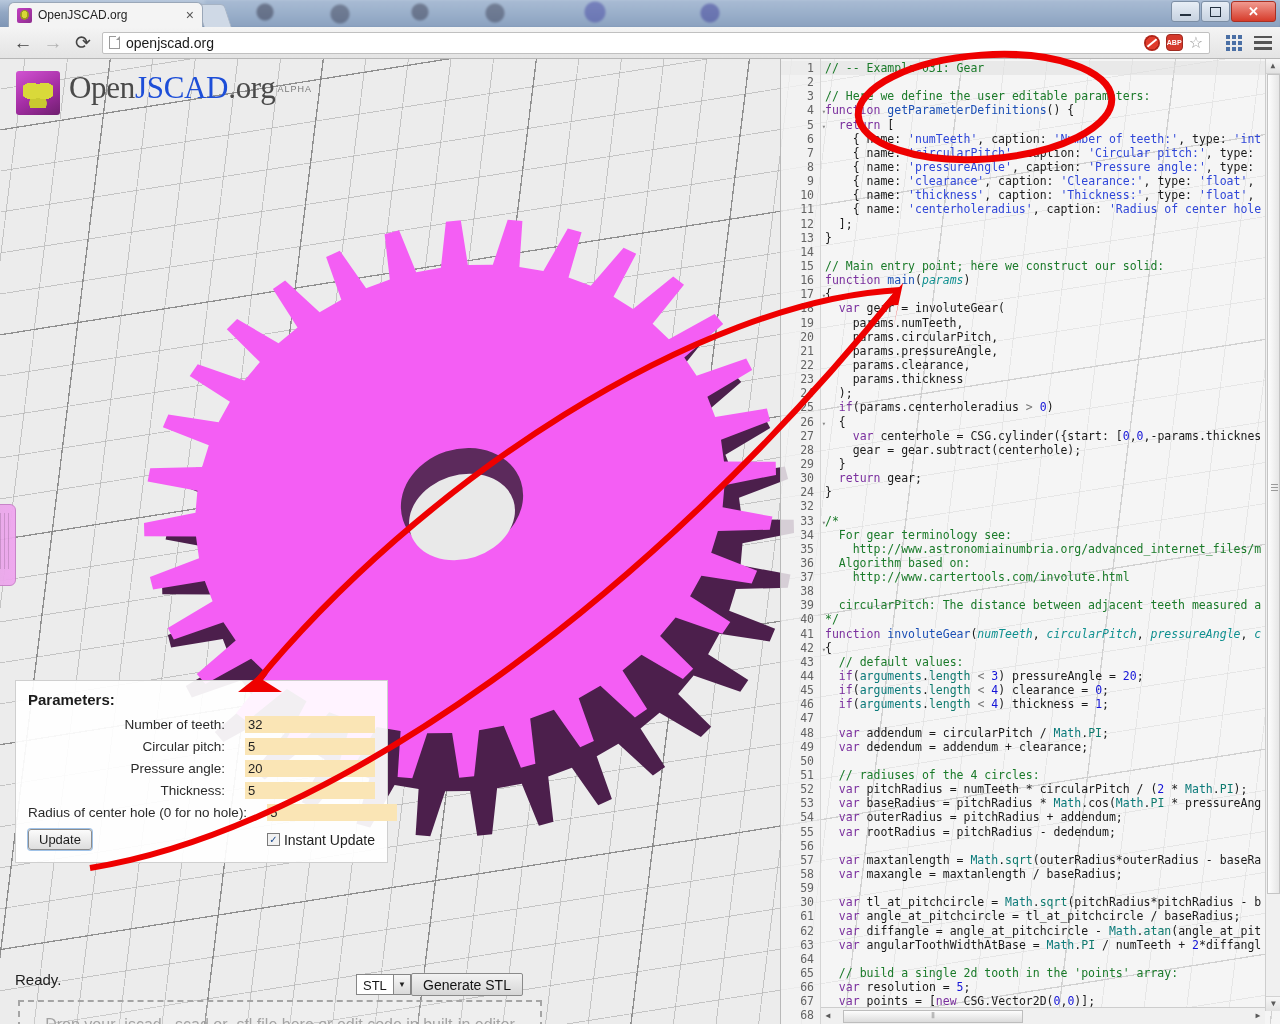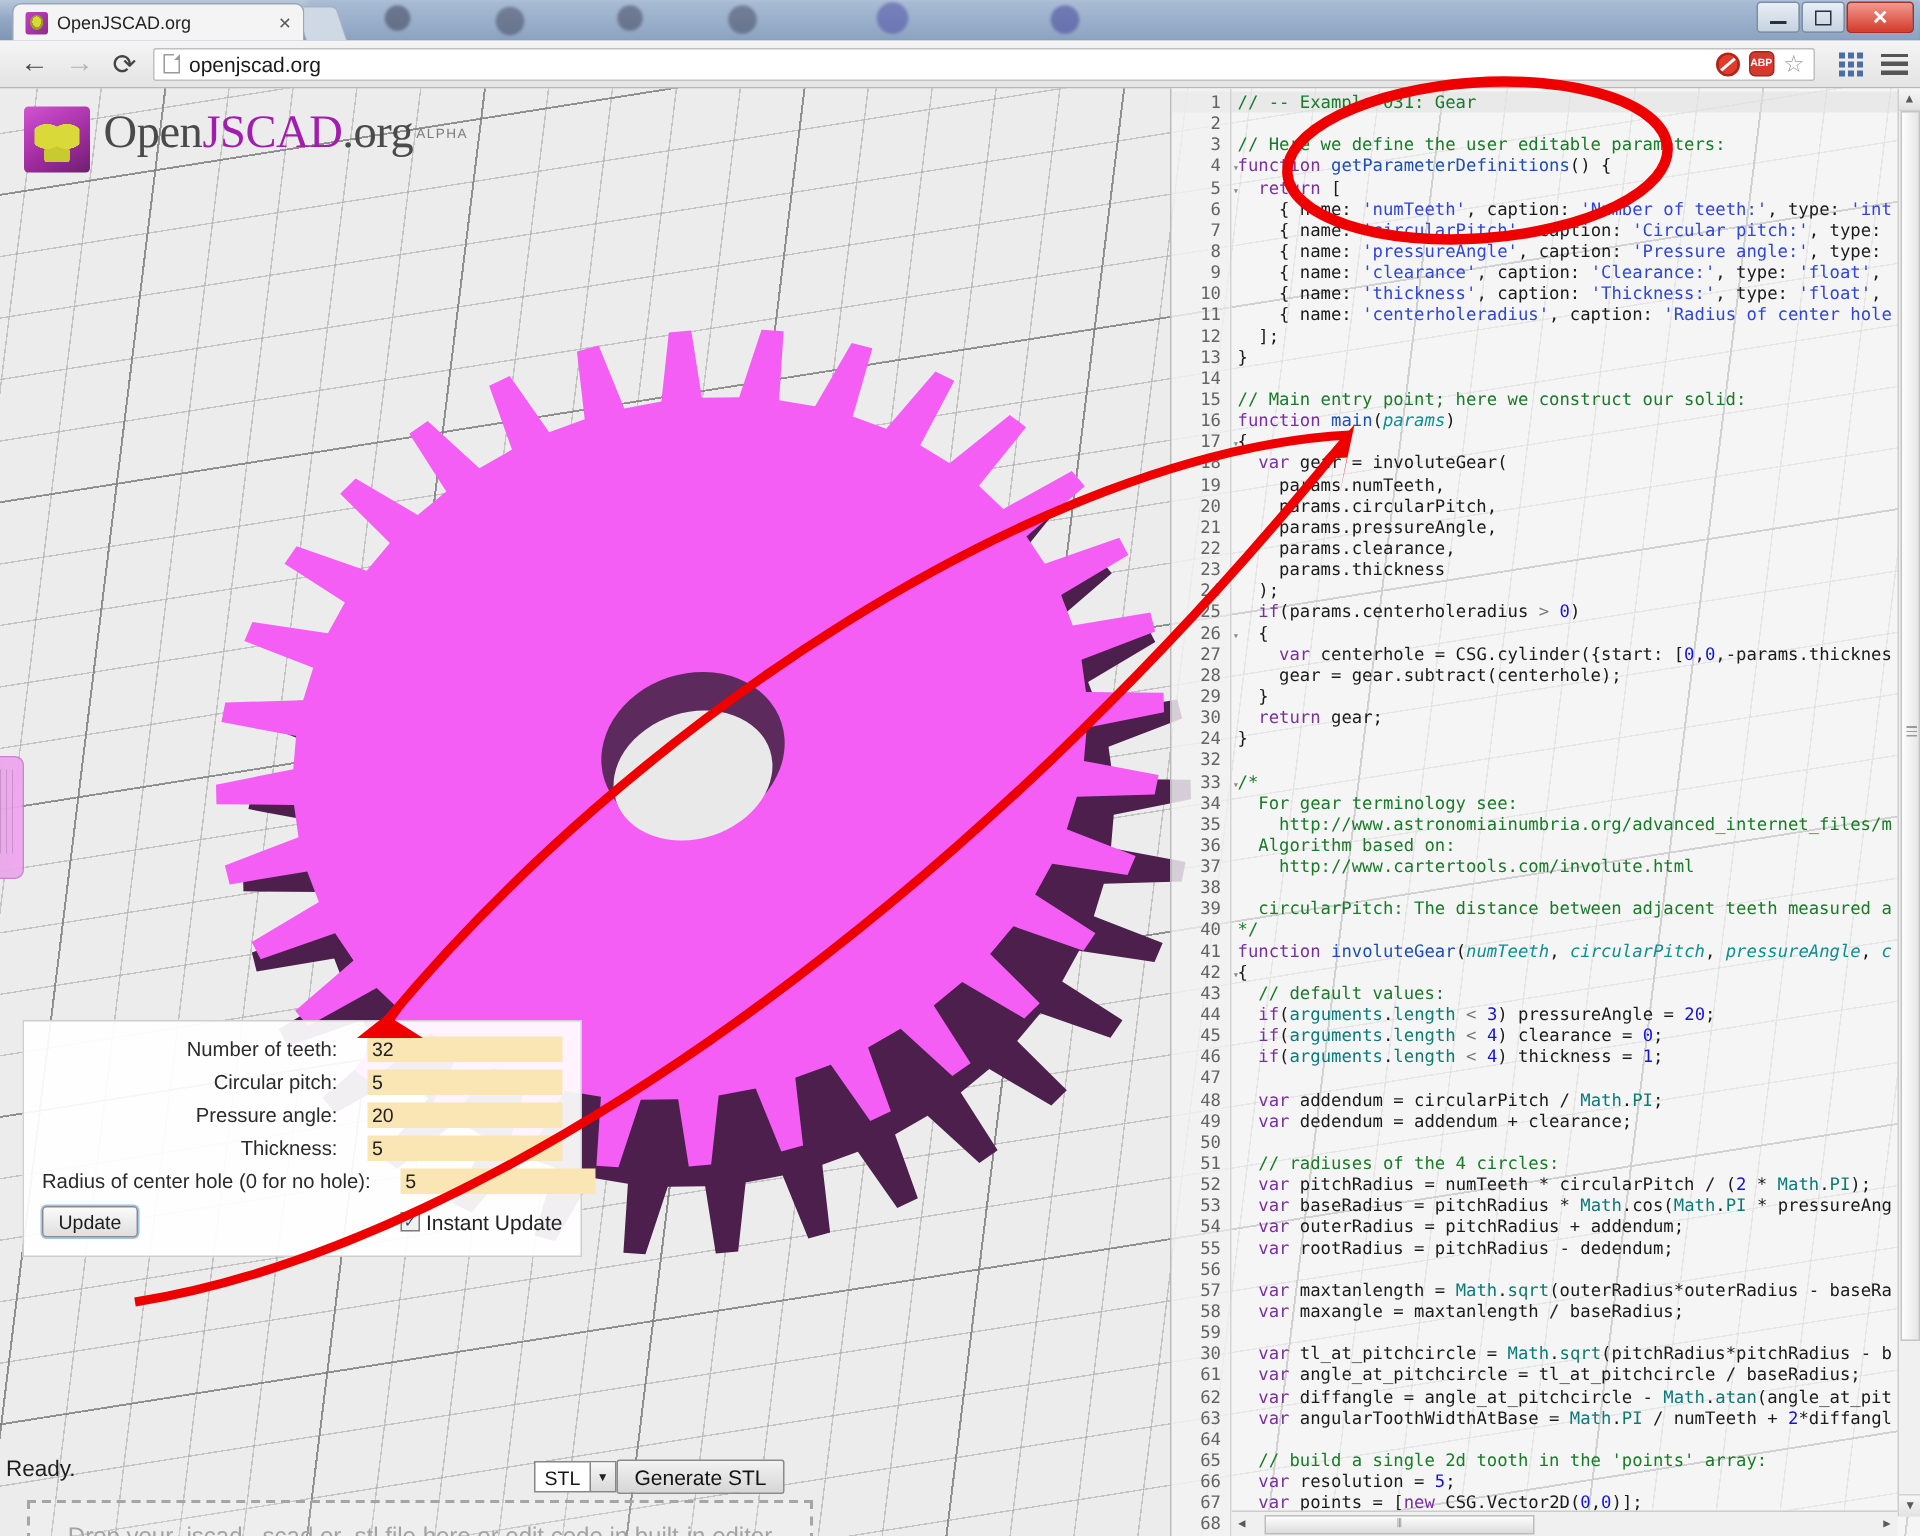--- a/index.html
+++ b/index.html
@@ -140,21 +140,21 @@
     border-radius:3px;
   }
   .logo-cube:before{
     content:"";position:absolute;left:7px;top:6px;width:30px;height:31px;
     background:
       radial-gradient(ellipse at 28% 45%, #d9d93a 0 34%, transparent 35%),
       radial-gradient(ellipse at 72% 45%, #d9d93a 0 34%, transparent 35%),
       radial-gradient(ellipse at 50% 85%, #c9c930 0 40%, transparent 41%);
   }
   .logo-text{ font-family:"Liberation Serif", serif; font-size:31px; line-height:34px; color:#4a4a4a; letter-spacing:-.3px;}
-  .logo-text .jscad{ color:#a21caf; }
+  .logo-text .jscad{ color:#1d4ed8; }
   .logo-alpha{ font-size:9px; color:#7a7a7a; letter-spacing:1px; align-self:flex-start; margin-top:13px; margin-left:2px; font-family:"Liberation Sans",sans-serif;}
 
   
   .gear-stage{ position:absolute; left:120px; top:170px; width:760px; height:600px;}
   .gear-svg{ width:100%; height:100%; overflow:visible;}
 
   
   .edge-tooth{
     position:absolute; left:-6px; top:445px; width:22px; height:82px;
     background:linear-gradient(to right,#e8a8e8,#f0a6f0);
@@ -187,21 +187,21 @@
     padding:2px 10px; border:1px solid #8c8c8c; border-radius:3px;
     background:linear-gradient(to bottom,#fbfbfb,#dedede);
     box-shadow:0 0 0 1px #9fc2e8;
   }
   .inst-wrap{ display:flex; align-items:center; margin-left:20px; gap:4px;}
   .inst-cb{ width:13px;height:13px; border:1px solid #7a7a7a; background:#f1f1f1;
      display:flex;align-items:center;justify-content:center; font-size:10px; color:#1b4b8f;}
   .inst-label{ font-size:14px; color:#222; }
 
   
-  .status-text{ position:absolute; left:4px; top:912px; font-size:15px; color:#1e1e1e;}
+  .status-text{ position:absolute; left:15px; top:912px; font-size:15px; color:#1e1e1e;}
   .fmt-select{
     position:absolute; left:356px; top:915px; height:21px;
     display:flex; align-items:stretch; border:1px solid #868686; background:#fff;
   }
   .fmt-select .val{ font-size:13px; padding:1px 6px 0 6px; color:#161616; display:flex;align-items:center;}
   .fmt-select .arrow{ width:17px; border-left:1px solid #868686;
      background:linear-gradient(to bottom,#f7f7f7,#d9d9d9);
      display:flex;align-items:center;justify-content:center; font-size:8px; color:#222;}
   .gen-btn{
     position:absolute; left:411px; top:914px; height:23px;
@@ -360,20 +360,21 @@
 
       <g id="gear-top">
           <path d="M 595.2,188.0 L 646.9,179.4 L 650.1,192.0 L 601.0,210.8 L 604.0,232.4 L 655.7,232.8 L 656.0,245.9 L 604.5,256.2 L 602.6,278.3 L 652.4,287.6 L 649.8,300.7 L 597.9,302.1 L 591.2,323.8 L 637.1,341.7 L 631.7,354.4 L 581.4,346.8 L 570.1,367.3 L 610.3,393.1 L 602.3,404.8 L 555.6,388.5 L 540.1,407.0 L 573.2,439.8 L 562.9,450.0 L 521.5,425.7 L 502.5,441.4 L 527.1,479.9 L 514.9,488.4 L 480.4,456.8 L 458.7,469.3 L 473.9,511.9 L 460.2,518.3 L 433.9,480.8 L 410.2,489.5 L 415.4,534.7 L 400.9,538.7 L 383.8,496.7 L 359.1,501.3 L 354.1,547.3 L 339.2,548.7 L 332.1,503.9 L 307.2,504.2 L 292.3,549.2 L 277.6,548.1 L 280.6,502.1 L 256.6,498.1 L 232.2,540.4 L 218.4,536.8 L 231.5,491.4 L 209.2,483.2 L 176.4,521.3 L 163.8,515.2 L 186.5,472.2 L 166.9,460.1 L 126.8,492.4 L 116.0,484.2 L 147.4,445.2 L 131.1,429.7 L 85.4,455.0 L 76.8,444.9 L 115.7,411.4 L 103.4,393.2 L 53.8,410.5 L 47.8,399.0 L 92.6,372.3 L 84.8,352.0 L 33.1,360.6 L 29.9,348.0 L 79.0,329.2 L 76.0,307.6 L 24.3,307.2 L 24.0,294.1 L 75.5,283.8 L 77.4,261.7 L 27.6,252.4 L 30.2,239.3 L 82.1,237.9 L 88.8,216.2 L 42.9,198.3 L 48.3,185.6 L 98.6,193.2 L 109.9,172.7 L 69.7,146.9 L 77.7,135.2 L 124.4,151.5 L 139.9,133.0 L 106.8,100.2 L 117.1,90.0 L 158.5,114.3 L 177.5,98.6 L 152.9,60.1 L 165.1,51.6 L 199.6,83.2 L 221.3,70.7 L 206.1,28.1 L 219.8,21.7 L 246.1,59.2 L 269.8,50.5 L 264.6,5.3 L 279.1,1.3 L 296.2,43.3 L 320.9,38.7 L 325.9,-7.3 L 340.8,-8.7 L 347.9,36.1 L 372.8,35.8 L 387.7,-9.2 L 402.4,-8.1 L 399.4,37.9 L 423.4,41.9 L 447.8,-0.4 L 461.6,3.2 L 448.5,48.6 L 470.8,56.8 L 503.6,18.7 L 516.2,24.8 L 493.5,67.8 L 513.1,79.9 L 553.2,47.6 L 564.0,55.8 L 532.6,94.8 L 548.9,110.3 L 594.6,85.0 L 603.2,95.1 L 564.3,128.6 L 576.6,146.8 L 626.2,129.5 L 632.2,141.0 L 587.4,167.7 Z" fill="#f45ef4"></path>
           <ellipse cx="342" cy="272" rx="62" ry="52" fill="#5c2a5c" transform="rotate(-18 342 272)"></ellipse>
           <ellipse cx="342" cy="288" rx="54" ry="42" fill="#e9e9e9" transform="rotate(-18 342 288)"></ellipse>
         </g>
     </svg>
   </div>
 
   <div class="params-panel">
+    <div class="params-title">Parameters:</div>
     <div id="param-rows">
         <div class="param-row">
           <div class="param-label">Number of teeth:</div>
           <input class="param-input" type="text" value="32" style="">
         </div>
         <div class="param-row">
           <div class="param-label">Circular pitch:</div>
           <input class="param-input" type="text" value="5" style="">
         </div>
         <div class="param-row">

